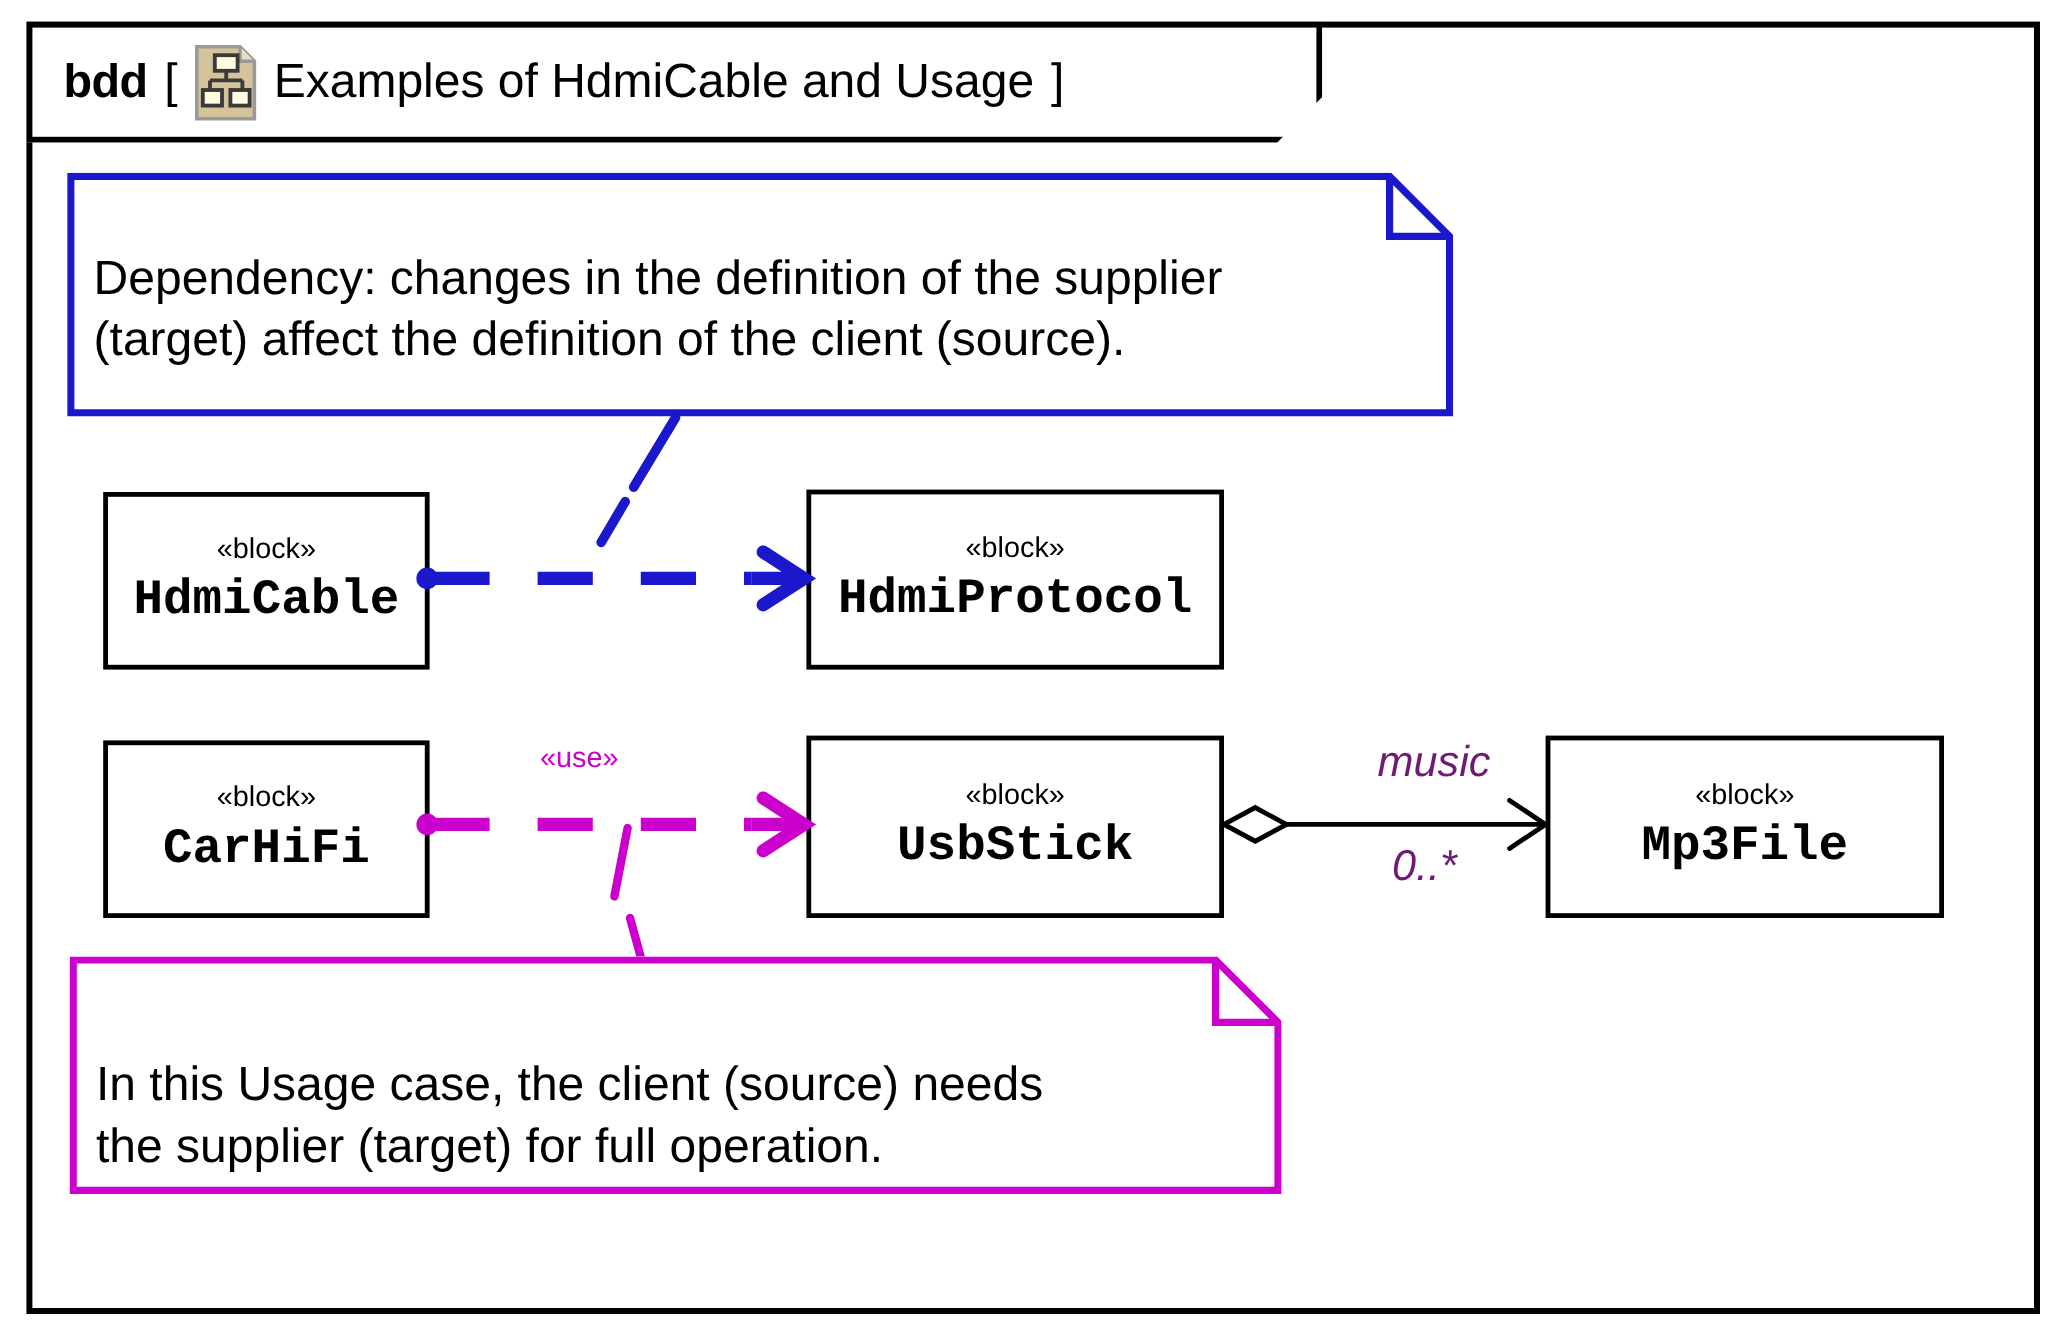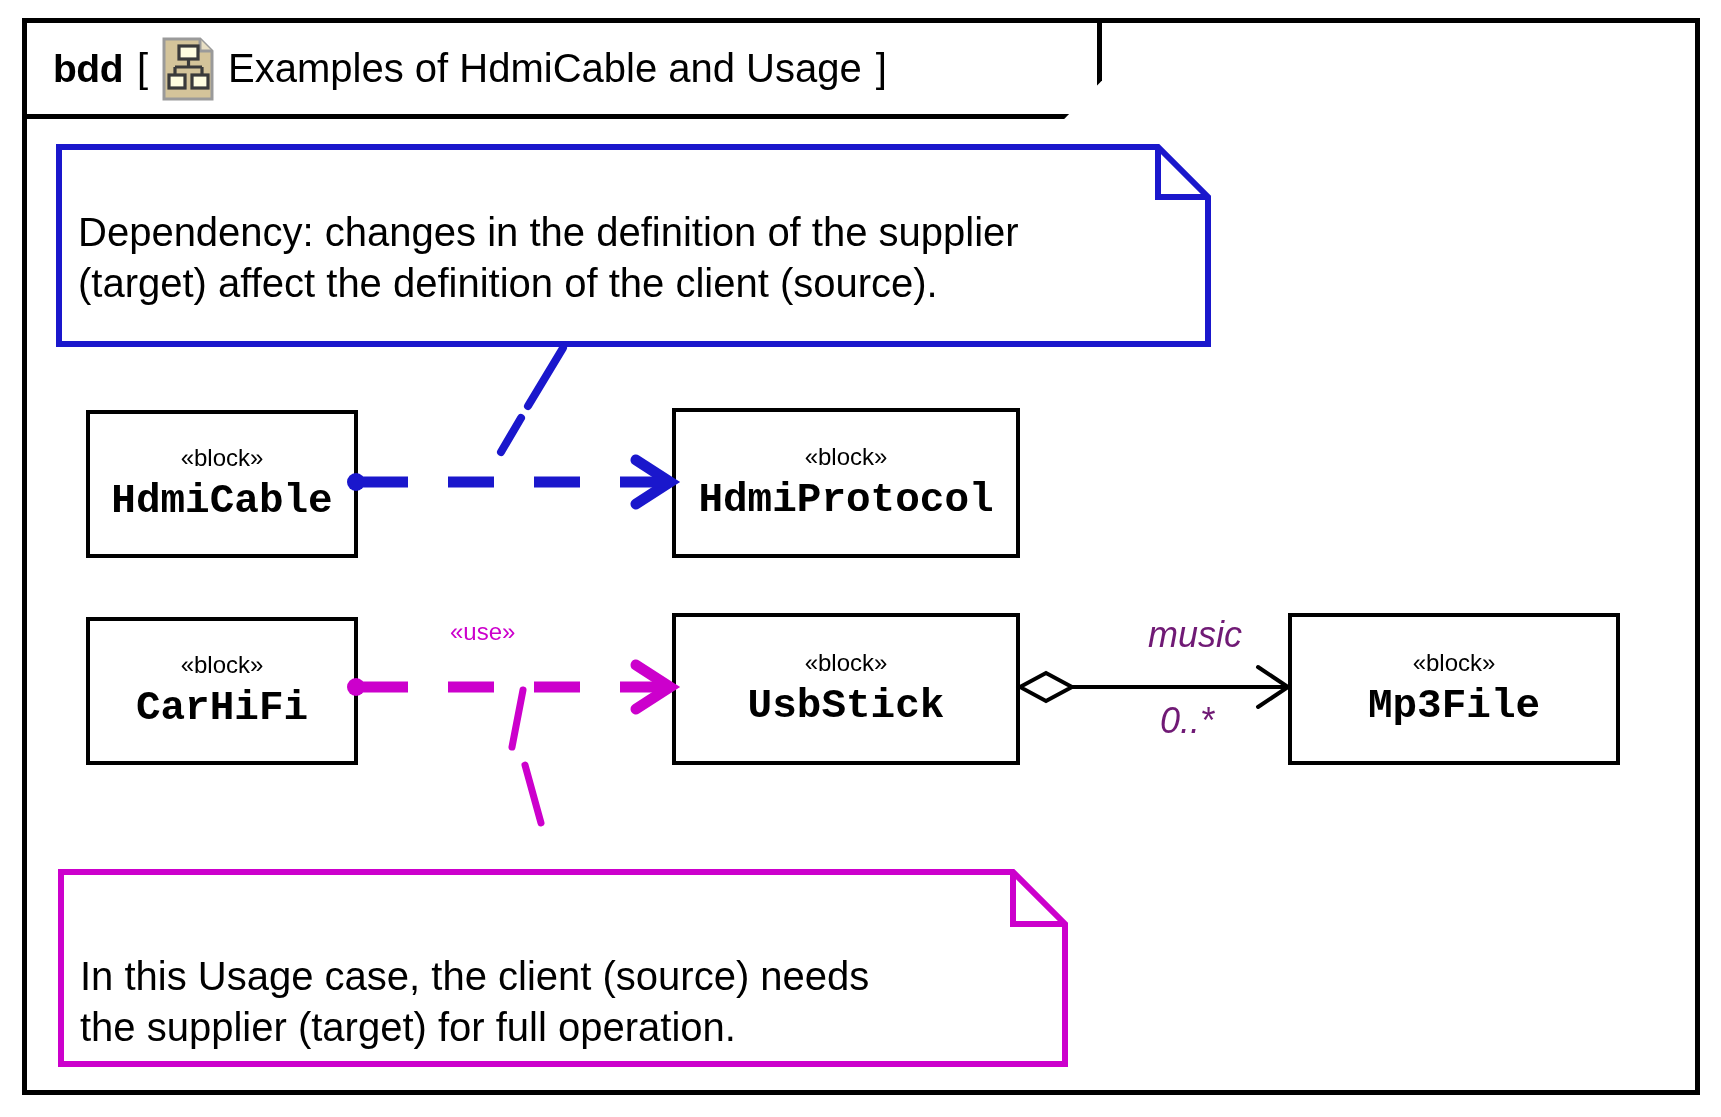--- a/index.html
+++ b/index.html
@@ -91,21 +91,21 @@
     bottom: 14px;
     font-size: 40px;
     line-height: 1.28;
     color: #000000;
     white-space: pre-line;
   }
   #note-dependency {
     left: 56px; top: 144px; width: 1155px; height: 179px;
   }
   #note-usage {
-    left: 58px; top: 869px; width: 1206px; height: 198px;
+    left: 58px; top: 797px; width: 1206px; height: 198px;
   }
 
   
   .block {
     position: absolute;
     background: #ffffff;
     border: 4px solid #000000;
     box-sizing: border-box;
     display: flex;
     flex-direction: column;

